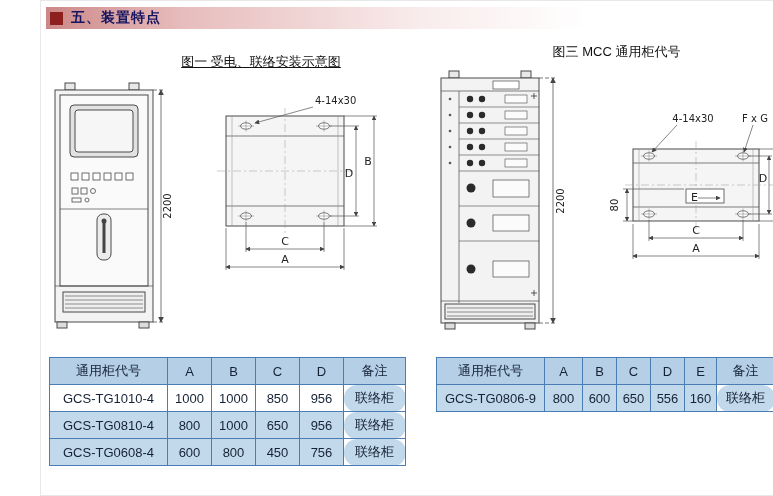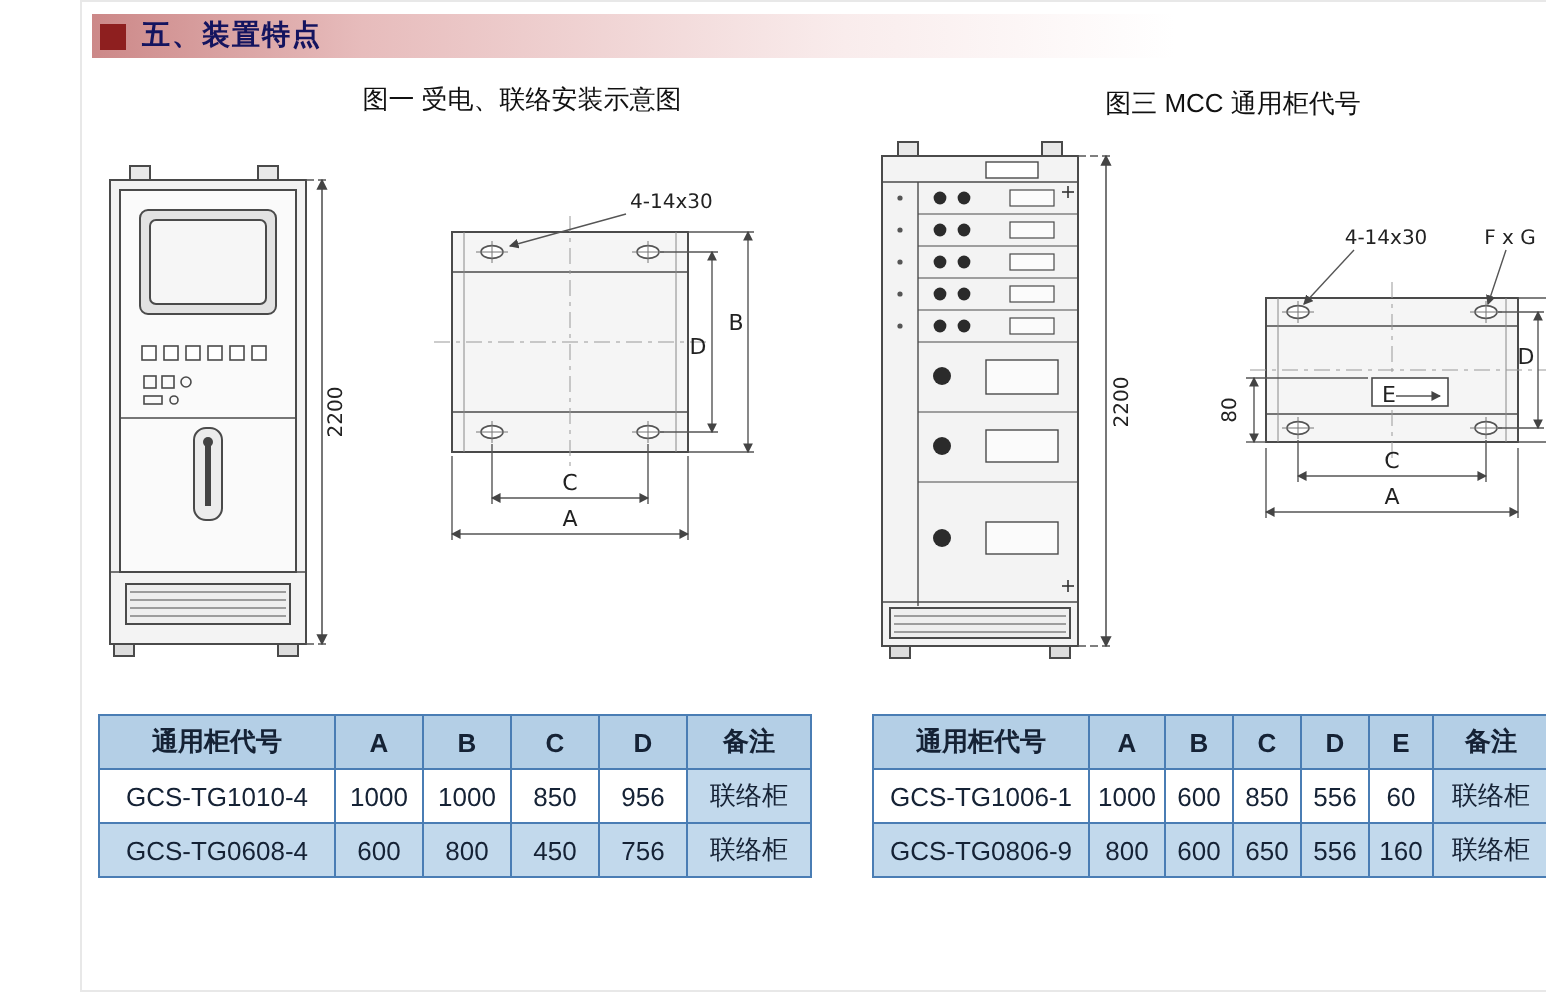--- a/index.html
+++ b/index.html
@@ -7,35 +7,35 @@
   .page{position:relative;width:773px;height:496px;background:#fff;overflow:hidden;border:1px solid #e8e8e8;box-sizing:border-box;margin-left:40px;}
   .header-bar{position:absolute;top:6px;left:5px;width:752px;height:22px;display:flex;align-items:center;
     background:linear-gradient(90deg,#cc8888 0%,#e7bcbc 18%,#f9ecec 50%,#ffffff 72%);}
   .header-bullet{width:13px;height:13px;background:#8e1f1f;margin:0 8px 0 4px;}
   .header-title{font-size:14px;font-weight:bold;color:#14145f;letter-spacing:1px;}
   .caption{position:absolute;font-size:13px;color:#111;text-align:center;}
   svg text{font-size:10px;fill:#222;font-family:"DejaVu Sans",sans-serif;}
   svg text.dimletter{font-size:11px;}
   .spec{position:absolute;border-collapse:collapse;font-size:13px;color:#152235;text-align:center;table-layout:fixed;}
   .spec th,.spec td{border:1px solid #4a7db4;height:26px;padding:0 2px;overflow:hidden;white-space:nowrap;}
-  .spec th{background:#b4cfe6;font-weight:bold;}
+  .spec th{background:#b4cfe6;font-weight:normal;}
   .spec tr.alt td{background:#c2d9ec;}
-  .spec td.remark{background:#c2d9ec;}
+  .spec td.remark{background:#c2d9ec;border-radius:13px;}
 </style>
 </head>
 <body>
 
 <div class="page">
 
   <div class="header-bar">
     <span class="header-bullet"></span>
     <span class="header-title">五、装置特点</span>
   </div>
 
-  <div class="caption" style="left:55px;top:40px;width:330px;">图一 受电、联络安装示意图</div>
+  <div class="caption" style="left:55px;top:52px;width:330px;text-decoration:underline;">图一 受电、联络安装示意图</div>
   <div class="caption" style="left:468px;top:42px;width:215px;">图三 MCC 通用柜代号</div>
 
   <svg width="773" height="292" viewBox="0 0 773 292" style="position:absolute;left:0;top:60px;">
     <defs>
       <marker id="arr" viewBox="0 0 8 8" refX="7" refY="4" markerWidth="7" markerHeight="7" orient="auto-start-reverse">
         <path d="M0,0 L8,4 L0,8 z" fill="#444"></path>
       </marker>
       <g id="hole">
         <ellipse rx="5.5" ry="3.2" fill="#fff" stroke="#555" stroke-width="0.8"></ellipse>
         <line x1="-8" y1="0" x2="8" y2="0" stroke="#777" stroke-width="0.5"></line>
@@ -258,20 +258,28 @@
     <tbody>
       <tr>
         <td>GCS-TG1010-4</td>
         <td>1000</td>
         <td>1000</td>
         <td>850</td>
         <td>956</td>
         <td class="remark">联络柜</td>
       </tr>
       <tr class="alt">
+        <td>GCS-TG0810-4</td>
+        <td>800</td>
+        <td>1000</td>
+        <td>650</td>
+        <td>956</td>
+        <td class="remark">联络柜</td>
+      </tr>
+      <tr class="alt">
         <td>GCS-TG0608-4</td>
         <td>600</td>
         <td>800</td>
         <td>450</td>
         <td>756</td>
         <td class="remark">联络柜</td>
       </tr>
     </tbody>
   </table>
 
@@ -290,29 +298,20 @@
         <th>通用柜代号</th>
         <th>A</th>
         <th>B</th>
         <th>C</th>
         <th>D</th>
         <th>E</th>
         <th>备注</th>
       </tr>
     </thead>
     <tbody>
-      <tr>
-        <td>GCS-TG1006-1</td>
-        <td>1000</td>
-        <td>600</td>
-        <td>850</td>
-        <td>556</td>
-        <td>60</td>
-        <td class="remark">联络柜</td>
-      </tr>
       <tr class="alt">
         <td>GCS-TG0806-9</td>
         <td>800</td>
         <td>600</td>
         <td>650</td>
         <td>556</td>
         <td>160</td>
         <td class="remark">联络柜</td>
       </tr>
     </tbody>

